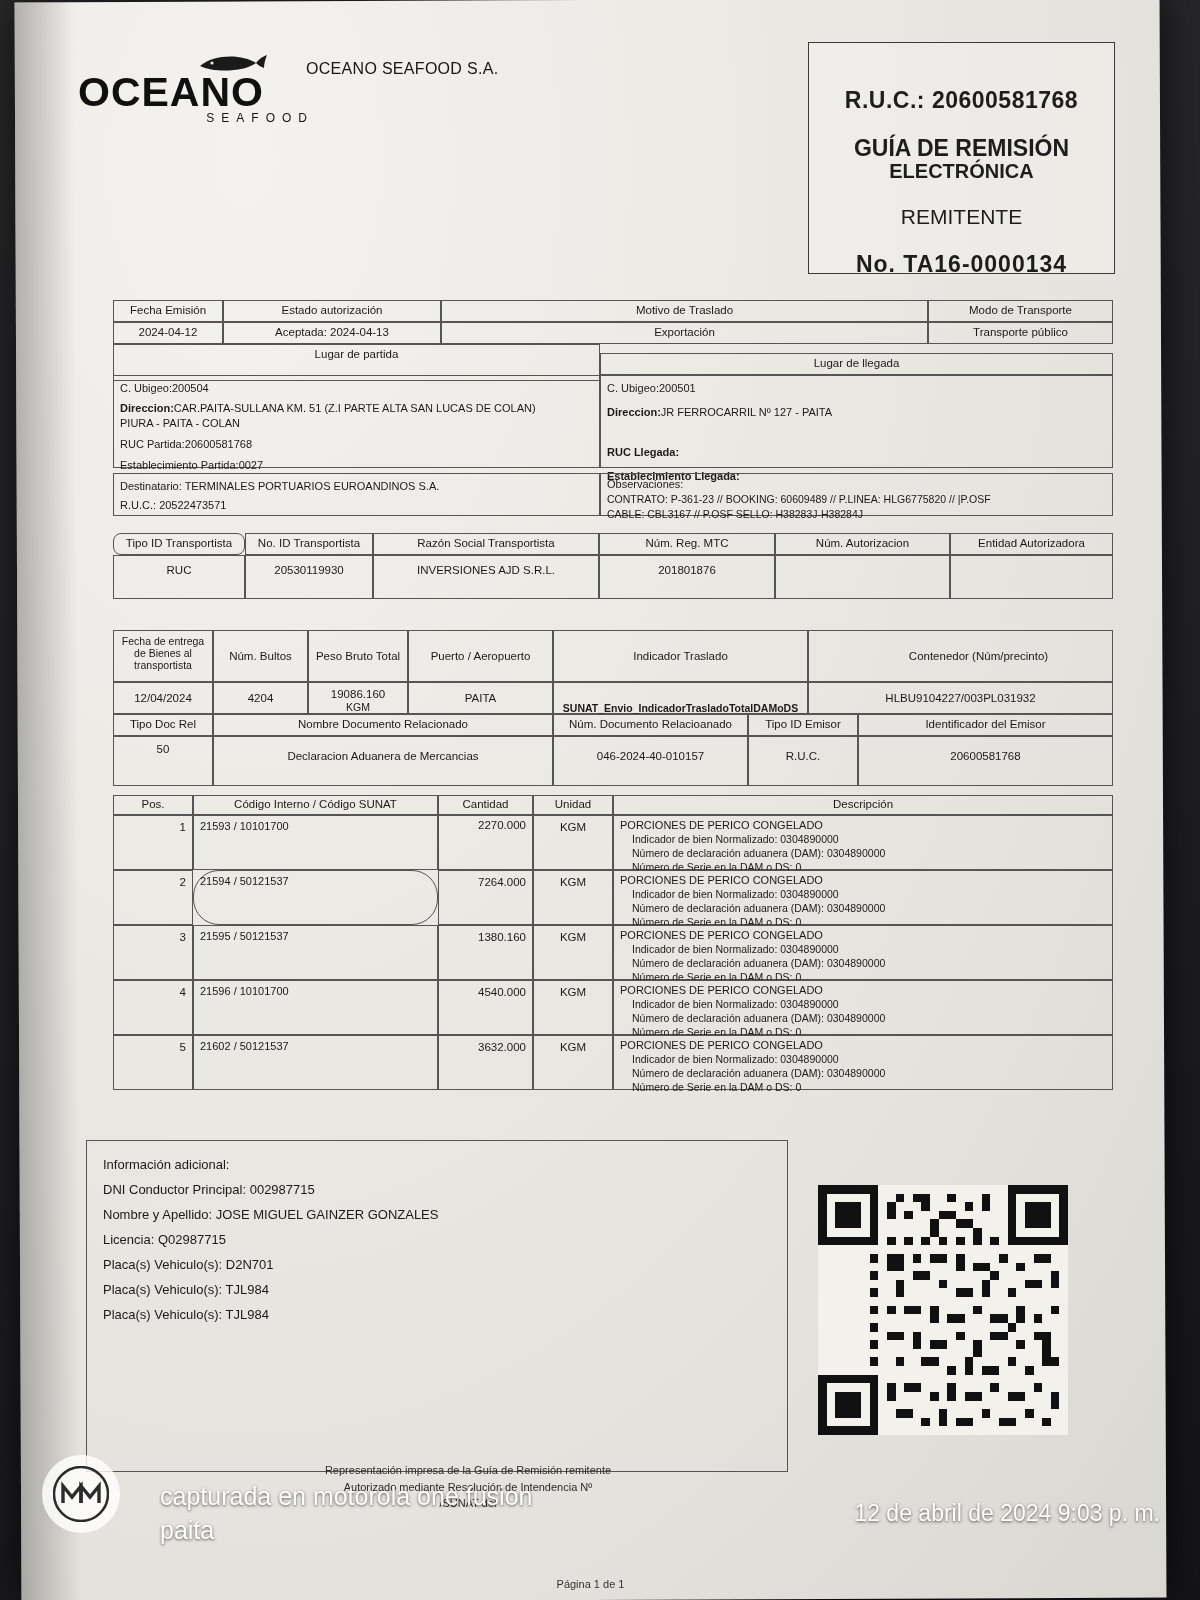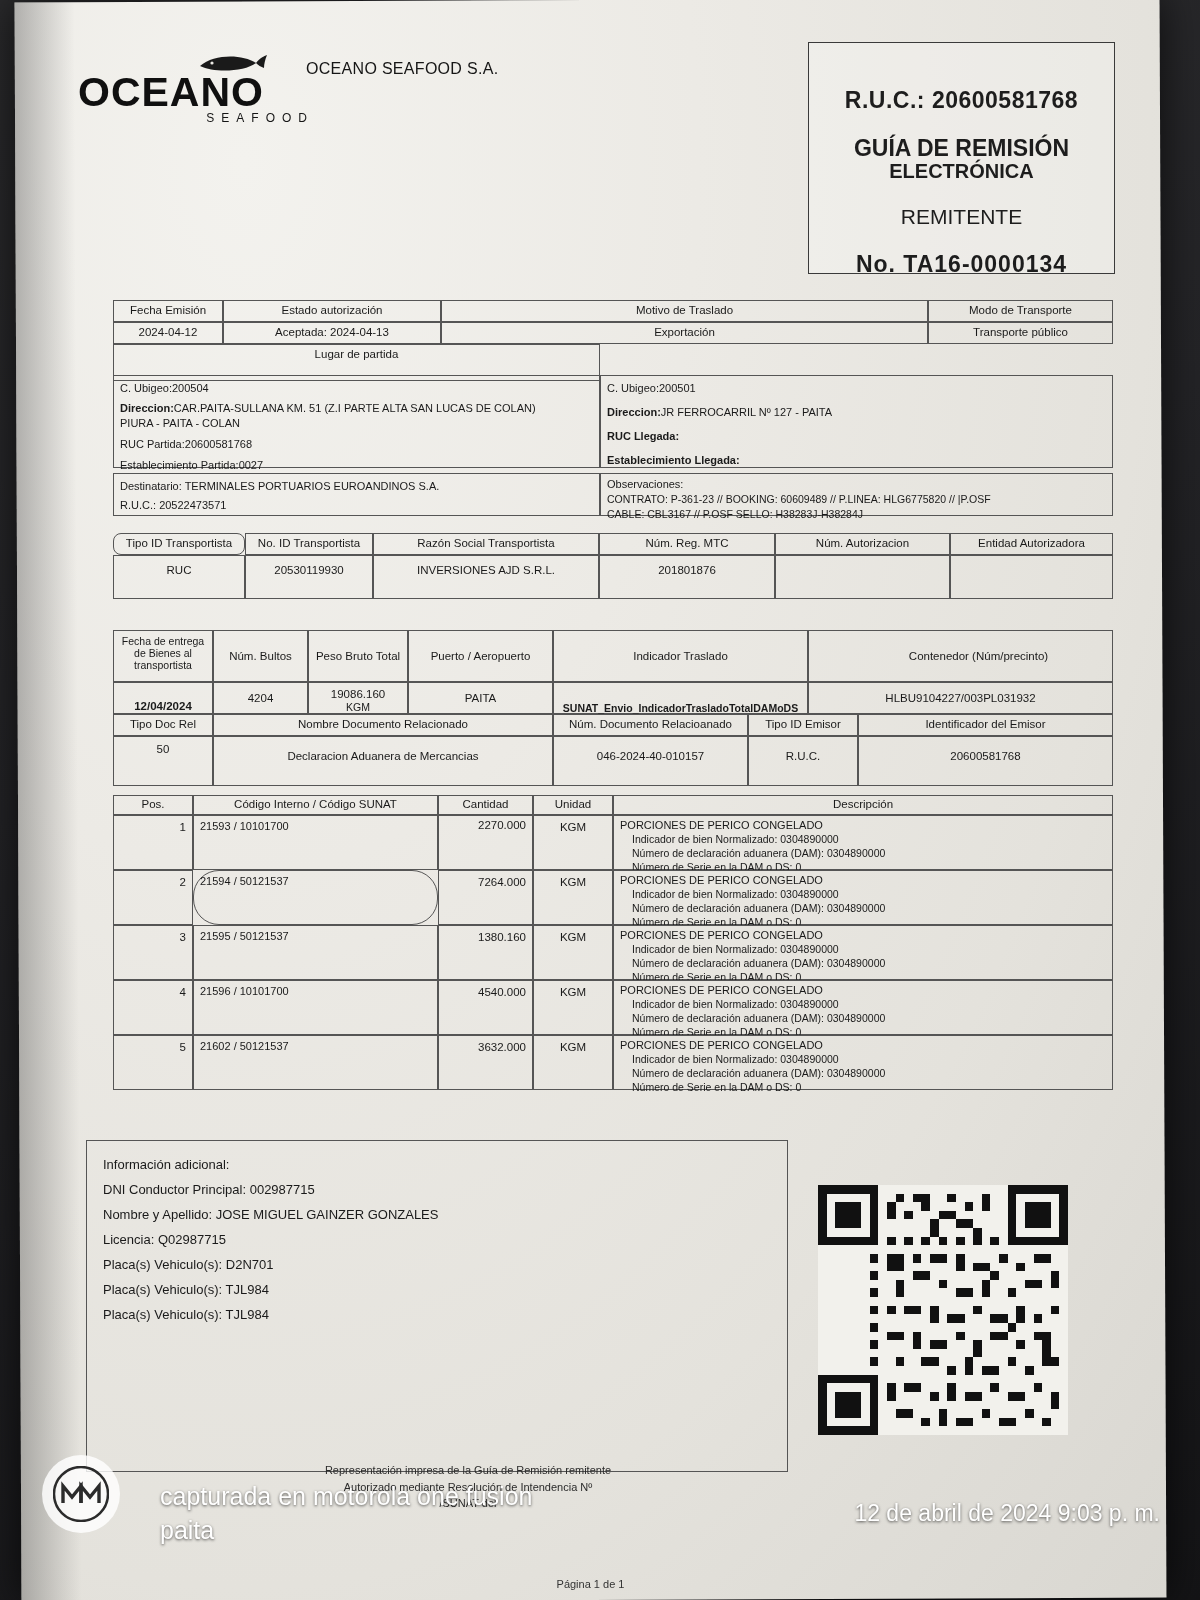--- a/index.html
+++ b/index.html
@@ -111,33 +111,36 @@
   <div class="bx" style="left:423px;top:322px;width:487px;height:22px;">
         <div class="vl">Exportación</div>
       </div>
   <div class="bx" style="left:910px;top:322px;width:185px;height:22px;">
         <div class="vl">Transporte público</div>
       </div>
 
   <div class="bx" style="left:95px;top:344px;width:487px;height:37px;">
         <div class="hd">Lugar de partida</div>
       </div>
+  <div class="bx" style="left:582px;top:353px;width:513px;height:22px;">
+        <div class="hd">Lugar de llegada</div>
+      </div>
 
   <div class="bx" style="left:95px;top:375px;width:487px;height:93px;">
     <div class="lft" style="margin-top:4px;"><span>C. Ubigeo:</span><span>200504</span></div>
     <div class="lft" style="margin-top:4px;"><span class="b">Direccion:</span><span>CAR.PAITA-SULLANA KM. 51 (Z.I PARTE ALTA SAN LUCAS DE COLAN)</span></div>
     <div class="lft" style="margin-top:-1px;"><span>PIURA - PAITA - COLAN</span></div>
     <div class="lft" style="margin-top:5px;"><span>RUC Partida:</span><span>20600581768</span></div>
     <div class="lft" style="margin-top:5px;"><span>Establecimiento Partida:</span><span>0027</span></div>
   </div>
 
   <div class="bx" style="left:582px;top:375px;width:513px;height:93px;">
     <div class="lft" style="margin-top:4px;"><span>C. Ubigeo:</span><span>200501</span></div>
     <div class="lft" style="margin-top:8px;"><span class="b">Direccion:</span><span>JR FERROCARRIL Nº 127 - PAITA</span></div>
-    <div class="lft b" style="margin-top:8px;"><span>RUC Llegada:</span> <span></span></div>
+    <div class="lft b" style="margin-top:24px;"><span>RUC Llegada:</span> <span></span></div>
     <div class="lft b" style="margin-top:8px;"><span>Establecimiento Llegada:</span> <span></span></div>
   </div>
 
   <div class="bx" style="left:95px;top:473px;width:487px;height:43px;">
     <div class="lft" style="margin-top:4px;"><span>Destinatario:</span> <span>TERMINALES PORTUARIOS EUROANDINOS S.A.</span></div>
     <div class="lft" style="margin-top:3px;"><span>R.U.C.:</span> <span>20522473571</span></div>
   </div>
   <div class="bx" style="left:582px;top:473px;width:513px;height:43px;">
     <div class="lft" style="margin-top:2px;"><span>Observaciones:</span></div>
     <div class="lft tiny" style="margin-top:-1px;"><span>CONTRATO: P-361-23 // BOOKING: 60609489 // P.LINEA: HLG6775820 // |P.OSF</span></div>
@@ -195,21 +198,21 @@
         <div class="hd" style="margin-top:16px;">Puerto / Aeropuerto</div>
       </div>
   <div class="bx" style="left:535px;top:630px;width:255px;height:52px;">
         <div class="hd" style="margin-top:16px;">Indicador Traslado</div>
       </div>
   <div class="bx" style="left:790px;top:630px;width:305px;height:52px;padding-left:36px;">
         <div class="hd" style="margin-top:16px;">Contenedor (Núm/precinto)</div>
       </div>
 
   <div class="bx" style="left:95px;top:682px;width:100px;height:32px;">
-        <div class="vl" style="margin-top:14px;font-weight:bold;">12/04/2024</div>
+        <div class="vl" style="margin-top:6px;">12/04/2024</div>
       </div>
   <div class="bx" style="left:195px;top:682px;width:95px;height:32px;">
         <div class="vl" style="margin-top:6px;">4204</div>
       </div>
   <div class="bx" style="left:290px;top:682px;width:100px;height:32px;">
     <div class="vl" style="margin-top:2px;">19086.160</div>
     <div class="vl tiny" style="margin-top:-2px;">KGM</div>
   </div>
   <div class="bx" style="left:390px;top:682px;width:145px;height:32px;">
         <div class="vl" style="margin-top:6px;">PAITA</div>

